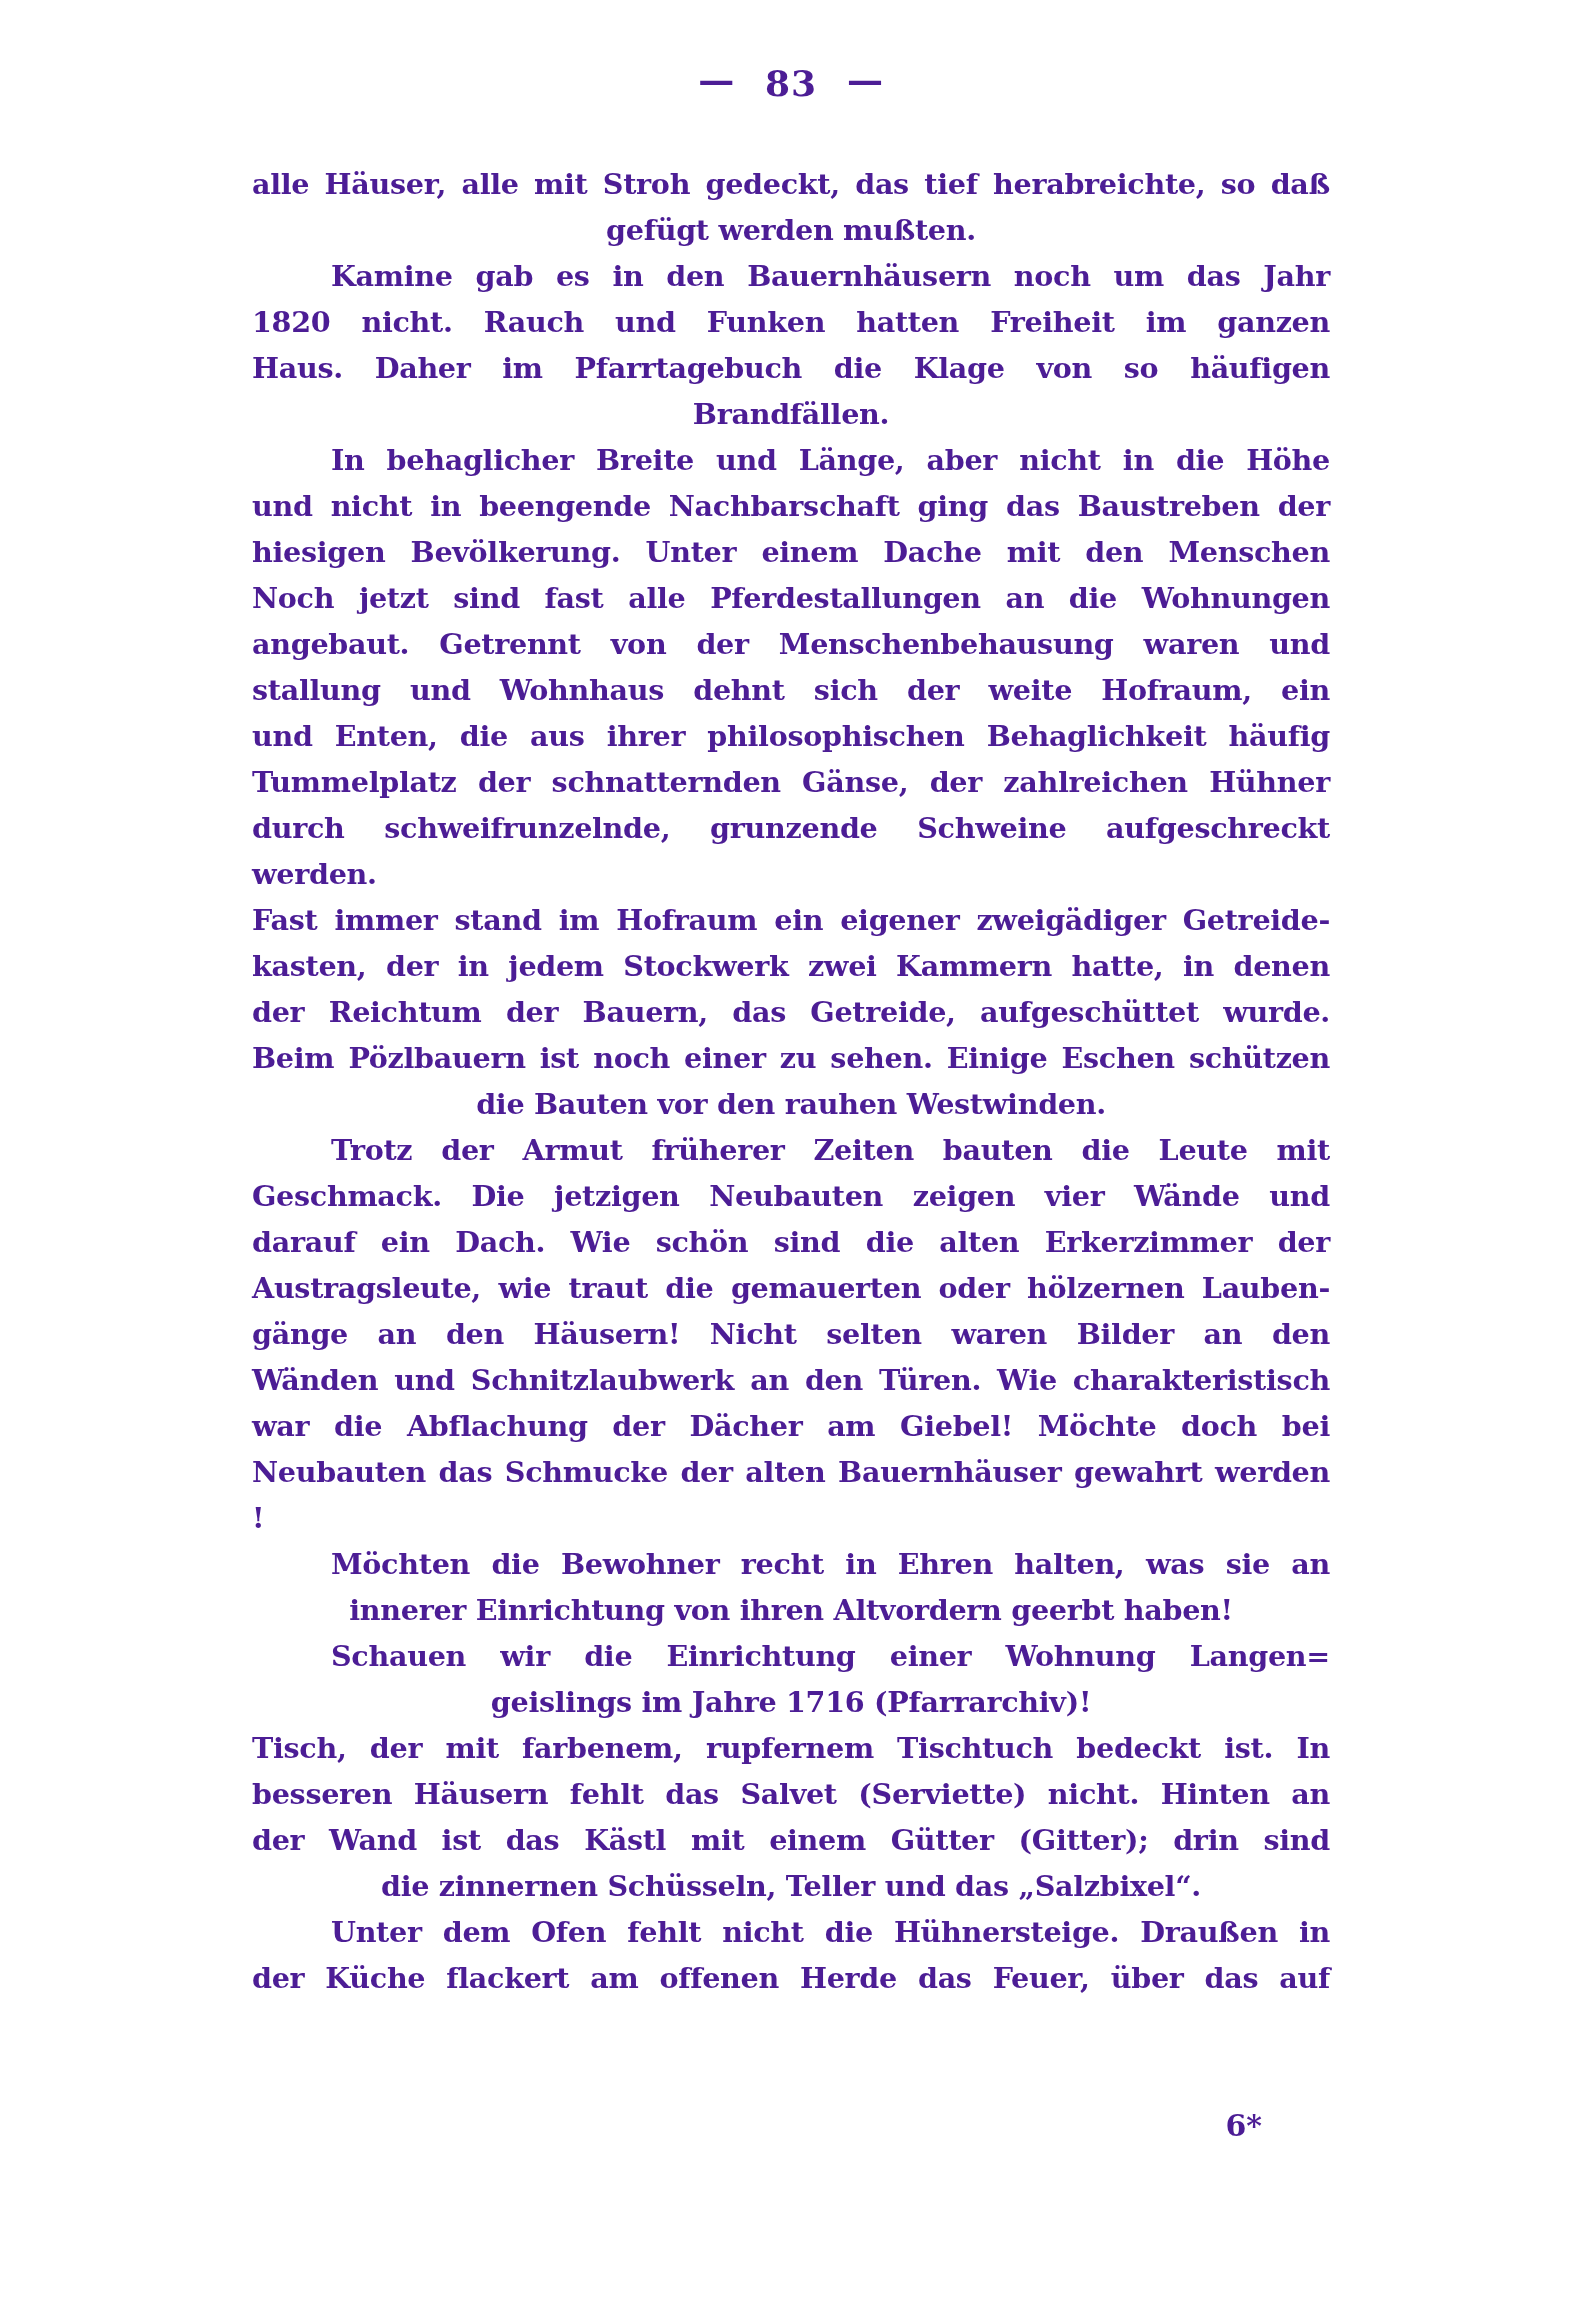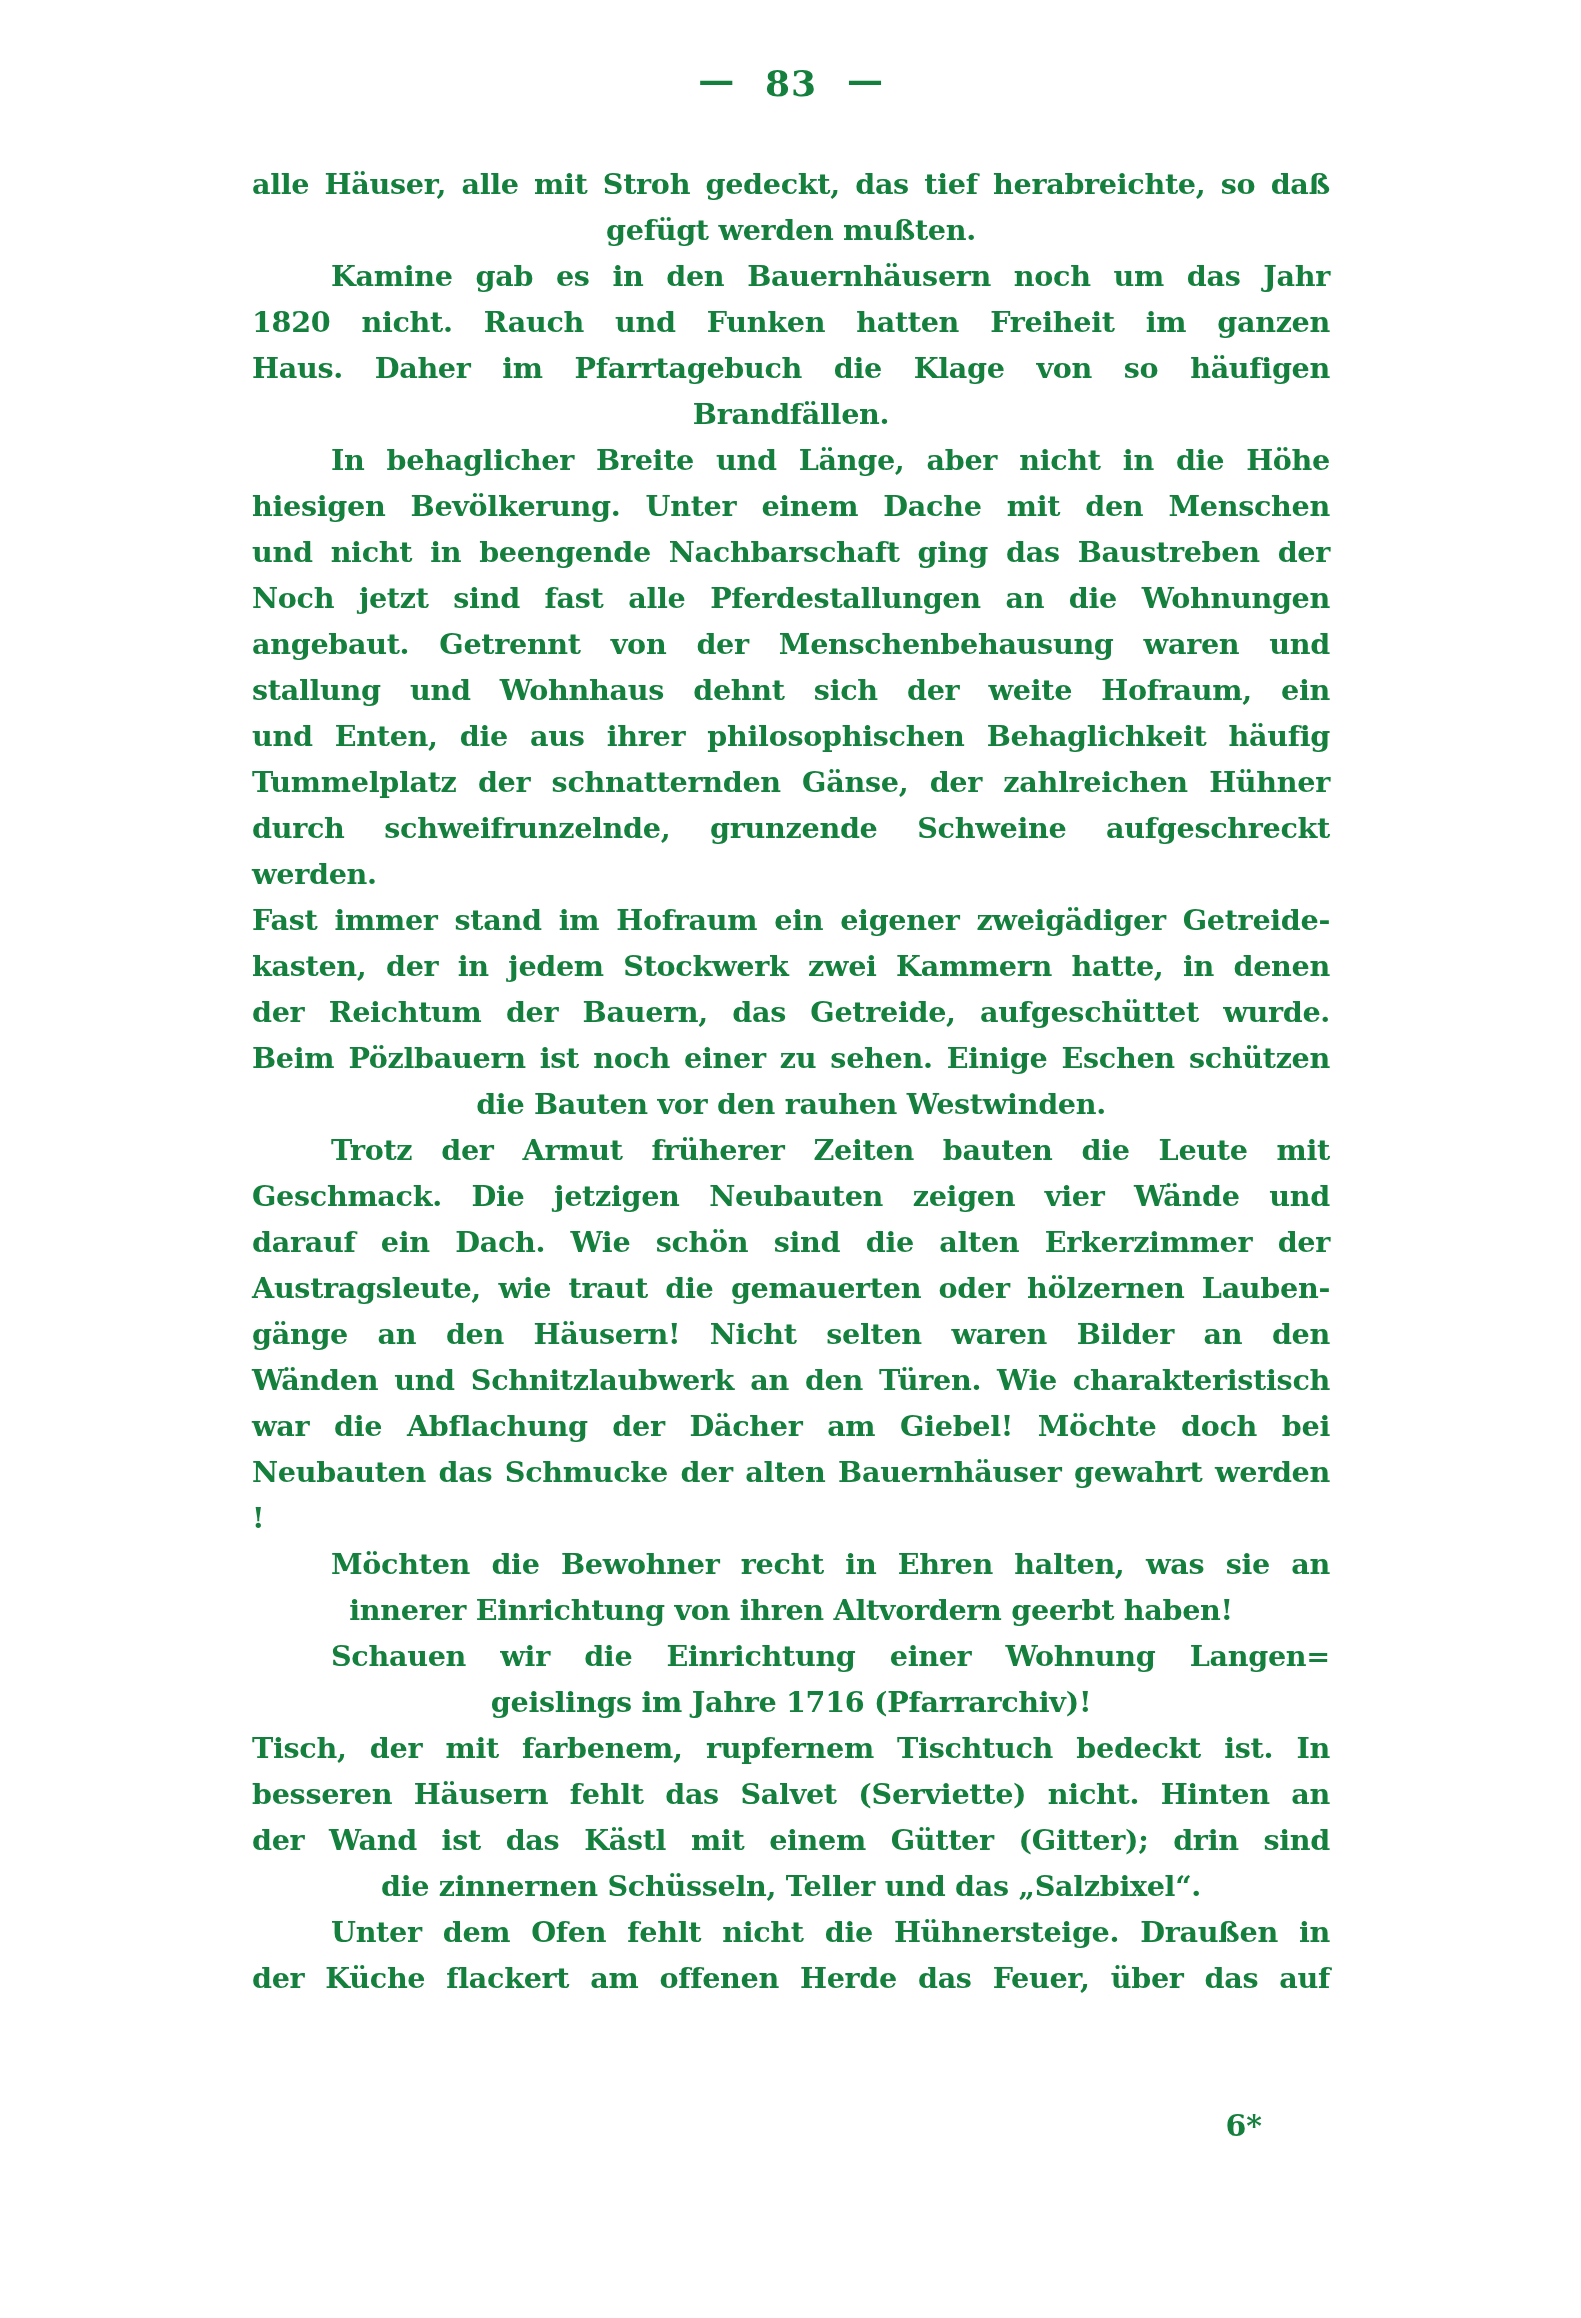--- a/index.html
+++ b/index.html
@@ -1,20 +1,20 @@
 <!DOCTYPE html>
 <html style="font-size:14.3px"><head>
 <meta charset="utf-8">
 <style>
   html,body { margin:0; padding:0; background:#e8e8e8; }
   .page {
     position:relative;
     width:1581px; height:2319px;
     background:#ffffff;
-    color:#15803d;
+    color:#4c1d95;
     font-family:"DejaVu Serif", serif;
     font-weight:700;
     overflow:hidden;
     margin:0 auto;
   }
   .header {
     position:absolute;
     top:62px; left:252px; width:1078px;
     text-align:center;
     font-size:36px;
@@ -51,22 +51,22 @@
   </div>
 
   <div class="text-block" id="text-block">
       <div class="line j">alle Häuser, alle mit Stroh gedeckt, das tief herabreichte, so daß</div>
       <div class="line">gefügt werden mußten.</div>
       <div class="line j ind">Kamine gab es in den Bauernhäusern noch um das Jahr</div>
       <div class="line j">1820 nicht. Rauch und Funken hatten Freiheit im ganzen</div>
       <div class="line j">Haus. Daher im Pfarrtagebuch die Klage von so häufigen</div>
       <div class="line">Brandfällen.</div>
       <div class="line j ind">In behaglicher Breite und Länge, aber nicht in die Höhe</div>
+      <div class="line j">und nicht in beengende Nachbarschaft ging das Baustreben der</div>
       <div class="line j">hiesigen Bevölkerung. Unter einem Dache mit den Menschen</div>
-      <div class="line j">und nicht in beengende Nachbarschaft ging das Baustreben der</div>
       <div class="line j">Noch jetzt sind fast alle Pferdestallungen an die Wohnungen</div>
       <div class="line j">angebaut. Getrennt von der Menschenbehausung waren und</div>
       <div class="line j">stallung und Wohnhaus dehnt sich der weite Hofraum, ein</div>
       <div class="line j">und Enten, die aus ihrer philosophischen Behaglichkeit häufig</div>
       <div class="line j">Tummelplatz der schnatternden Gänse, der zahlreichen Hühner</div>
       <div class="line j">durch schweifrunzelnde, grunzende Schweine aufgeschreckt werden.</div>
       <div class="line j">Fast immer stand im Hofraum ein eigener zweigädiger Getreide-</div>
       <div class="line j">kasten, der in jedem Stockwerk zwei Kammern hatte, in denen</div>
       <div class="line j">der Reichtum der Bauern, das Getreide, aufgeschüttet wurde.</div>
       <div class="line j">Beim Pözlbauern ist noch einer zu sehen. Einige Eschen schützen</div>

